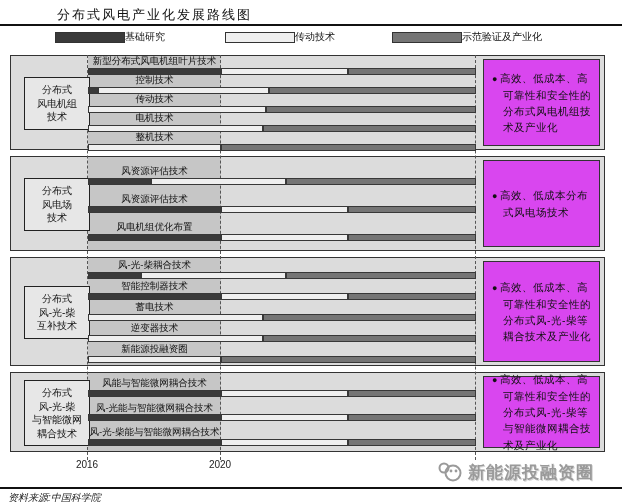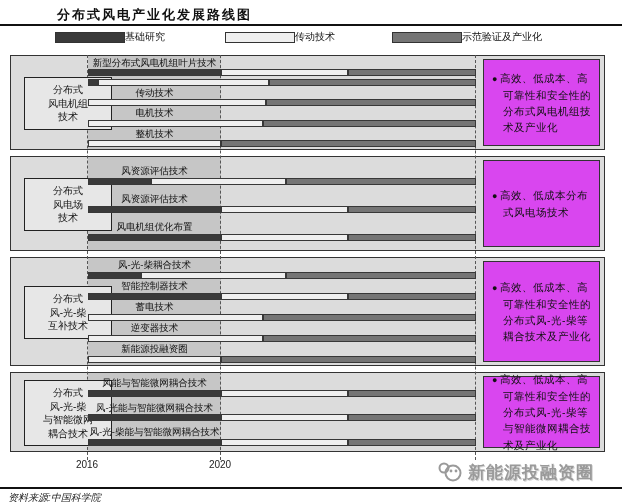--- a/index.html
+++ b/index.html
@@ -1,31 +1,31 @@
 <!DOCTYPE html>
 <html><head>
 <meta charset="utf-8">
 <style>
   html,body{margin:0;padding:0;background:#fff;}
   body{width:622px;height:502px;position:relative;overflow:hidden;
        font-family:"Liberation Sans","DejaVu Sans",sans-serif;color:#111;}
-  .title{position:absolute;left:57px;top:6px;font-size:13px;font-weight:bold;letter-spacing:2px;}
+  .title{position:absolute;left:57px;top:6px;font-size:13px;font-weight:normal;letter-spacing:2px;}
   .rule{position:absolute;left:0;width:622px;height:2px;background:#111;}
   .rule.top{top:24px;}
   .rule.bottom{top:487px;}
   .legend{position:absolute;left:0;top:30px;width:622px;height:14px;}
   .legend-item{position:absolute;top:0;display:flex;align-items:center;}
   .swatch{display:inline-block;width:68px;height:9px;border:1px solid #333;}
   .legend-label{font-size:10px;}
   #diagram{position:absolute;left:10px;top:55px;width:597px;height:397px;}
   .vline{position:absolute;top:0;height:405px;width:0;border-left:1px dashed #555;z-index:5;}
   .section{position:relative;width:595px;background:#dcdcdc;border:1px solid #333;box-sizing:border-box;margin-bottom:6px;}
   .col-shade{position:absolute;left:77px;top:0;bottom:0;width:133px;background:#c6c6c6;}
   .side-box{position:absolute;left:13px;width:54px;border:1px solid #222;background:#e7e7e7;
-            text-align:center;font-size:10px;line-height:1.35;padding:5px 16px;z-index:10;}
+            text-align:center;font-size:10px;line-height:1.35;padding:5px 5px;z-index:10;}
   .rows{position:absolute;left:77px;top:0;bottom:0;width:388px;display:flex;flex-direction:column;justify-content:space-evenly;z-index:10;}
   .row{width:100%;}
   .row-label{width:133px;text-align:center;font-size:9.5px;line-height:1.15;white-space:nowrap;}
   .bar{position:relative;height:7px;width:100%;margin-top:1px;}
   .seg{position:absolute;top:0;height:100%;box-sizing:border-box;border:1px solid #383838;}
   .bullet-panel{position:absolute;left:472px;right:4px;top:3px;bottom:3px;background:#d946ef;border:1px solid #333;
                 display:flex;align-items:center;z-index:10;box-sizing:border-box;}
   .bullet-text{font-size:10.5px;line-height:1.55;letter-spacing:0.5px;padding:4px 6px 4px 8px;text-indent:-11px;margin-left:11px;}
   .dot{font-size:9px;margin-right:2px;}
   .axis-label{position:absolute;top:459px;width:60px;text-align:center;font-size:10px;color:#222;}
@@ -62,20 +62,21 @@
       <div class="rows">
         <div class="row">
           <div class="row-label">新型分布式风电机组叶片技术</div>
           <div class="bar">
             <div class="seg" style="left: 0%; width: 34.3%; background: rgb(58, 58, 58);"></div>
             <div class="seg" style="left: 34.3%; width: 32.7%; background: rgb(239, 239, 239);"></div>
             <div class="seg" style="left: 67%; width: 33%; background: rgb(117, 117, 117);"></div>
           </div>
         </div>
         <div class="row">
+          <div class="row-label">控制技术</div>
           <div class="bar">
             <div class="seg" style="left: 0%; width: 2.6%; background: rgb(58, 58, 58);"></div>
             <div class="seg" style="left: 2.6%; width: 44%; background: rgb(239, 239, 239);"></div>
             <div class="seg" style="left: 46.6%; width: 53.4%; background: rgb(117, 117, 117);"></div>
           </div>
         </div>
         <div class="row">
           <div class="row-label">传动技术</div>
           <div class="bar">
             <div class="seg" style="left: 0%; width: 45.9%; background: rgb(239, 239, 239);"></div>

